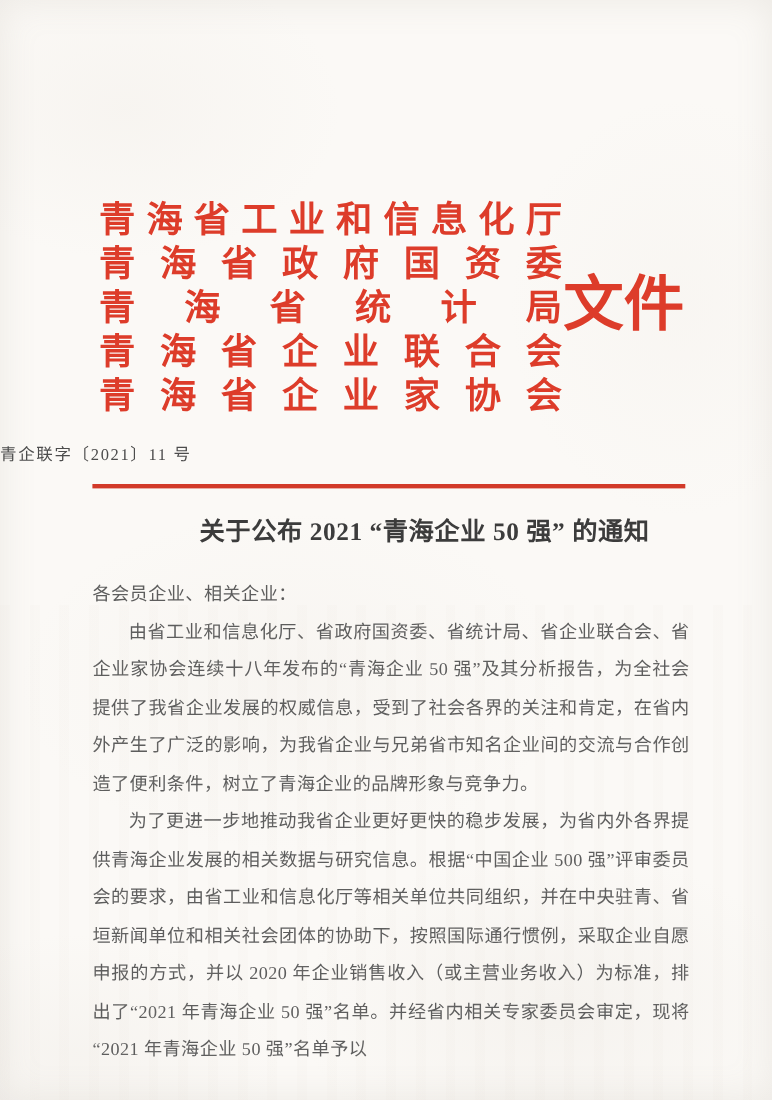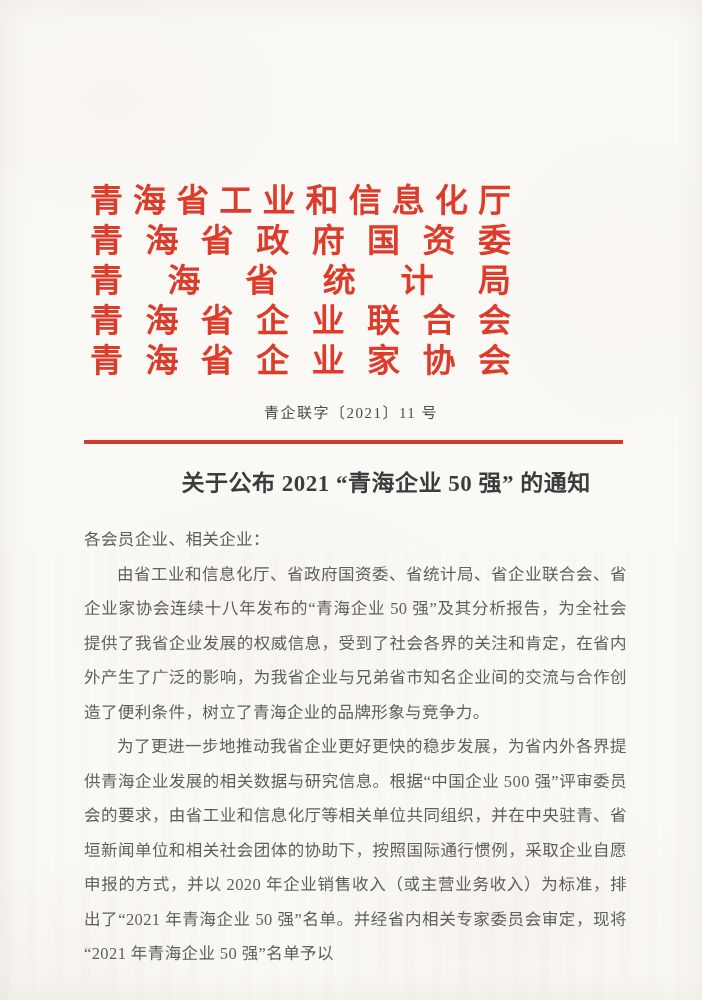--- a/index.html
+++ b/index.html
@@ -49,21 +49,21 @@
   }
   .doc-word{
     position:absolute;left:512px;top:249px;
     font-size:55px;font-weight:700;line-height:1;
     color:var(--red);
     letter-spacing:0px;
     white-space:nowrap;
   }
   .doc-number{
     position:absolute;left:0;top:401px;width:100%;
-    text-align:center;
+    text-align:left;
     font-size:15px;color:var(--muted-ink);
     letter-spacing:1.5px;
   }
   .red-rule{
     position:absolute;left:84px;top:440px;
     width:539px;height:4px;
     background:var(--red-line);
   }
   .title{
     position:absolute;left:0;top:464px;width:100%;
@@ -133,20 +133,21 @@
         <span>海</span>
         <span>省</span>
         <span>企</span>
         <span>业</span>
         <span>家</span>
         <span>协</span>
         <span>会</span>
       </div>
   </div>
 
+  <div class="doc-word">文件</div>
 
   <div class="doc-number">青企联字〔2021〕11 号</div>
 
   <div class="red-rule"></div>
 
   <h1 class="title">关于公布 2021 “青海企业 50 强” 的通知</h1>
 
   <div class="body-text">
     <p class="salutation">各会员企业、相关企业：</p>
     <p class="para">由省工业和信息化厅、省政府国资委、省统计局、省企业联合会、省企业家协会连续十八年发布的“青海企业 50 强”及其分析报告，为全社会提供了我省企业发展的权威信息，受到了社会各界的关注和肯定，在省内外产生了广泛的影响，为我省企业与兄弟省市知名企业间的交流与合作创造了便利条件，树立了青海企业的品牌形象与竞争力。</p>

